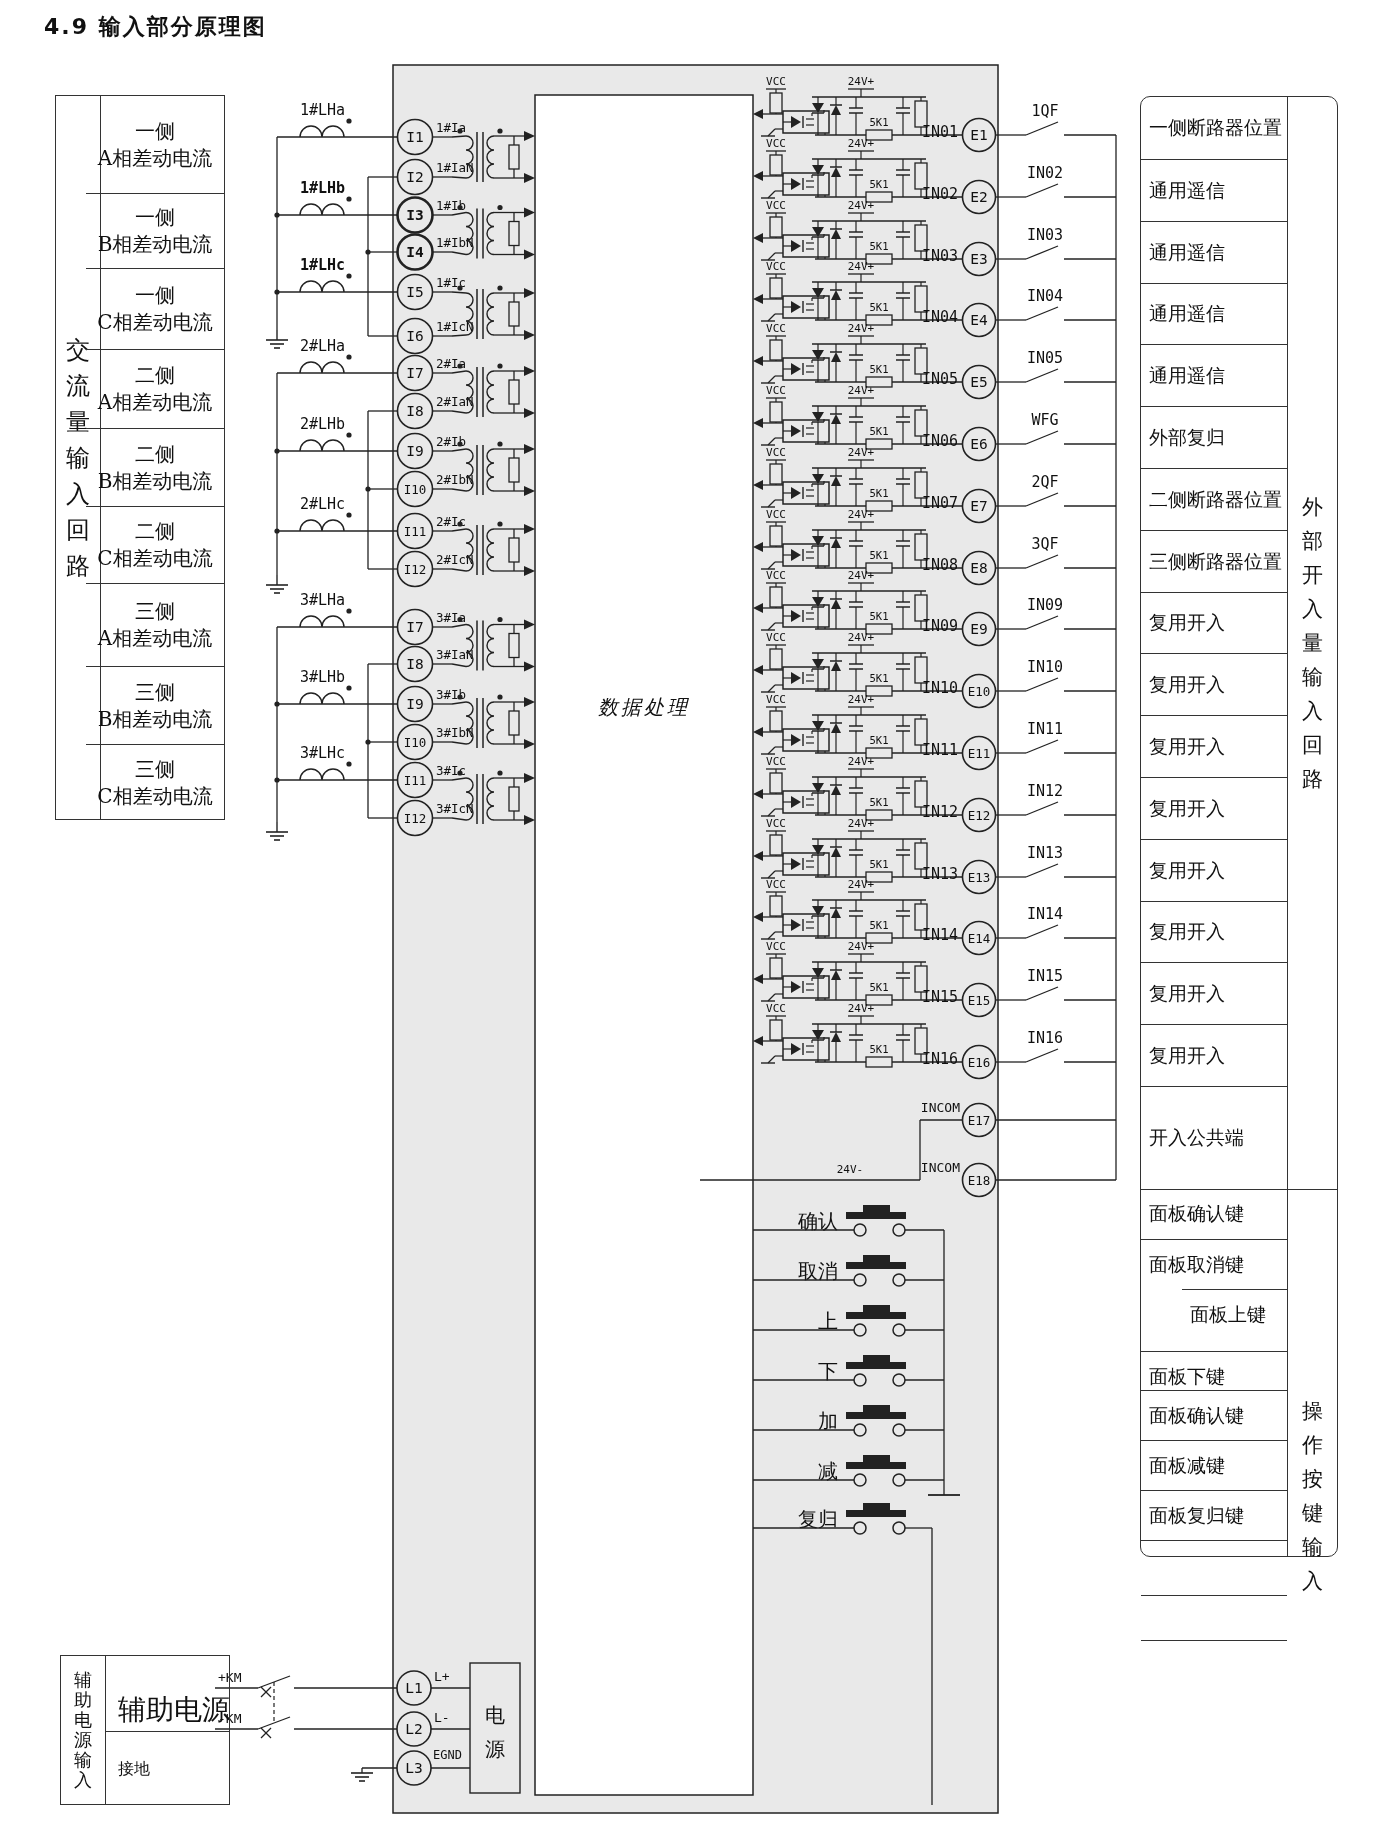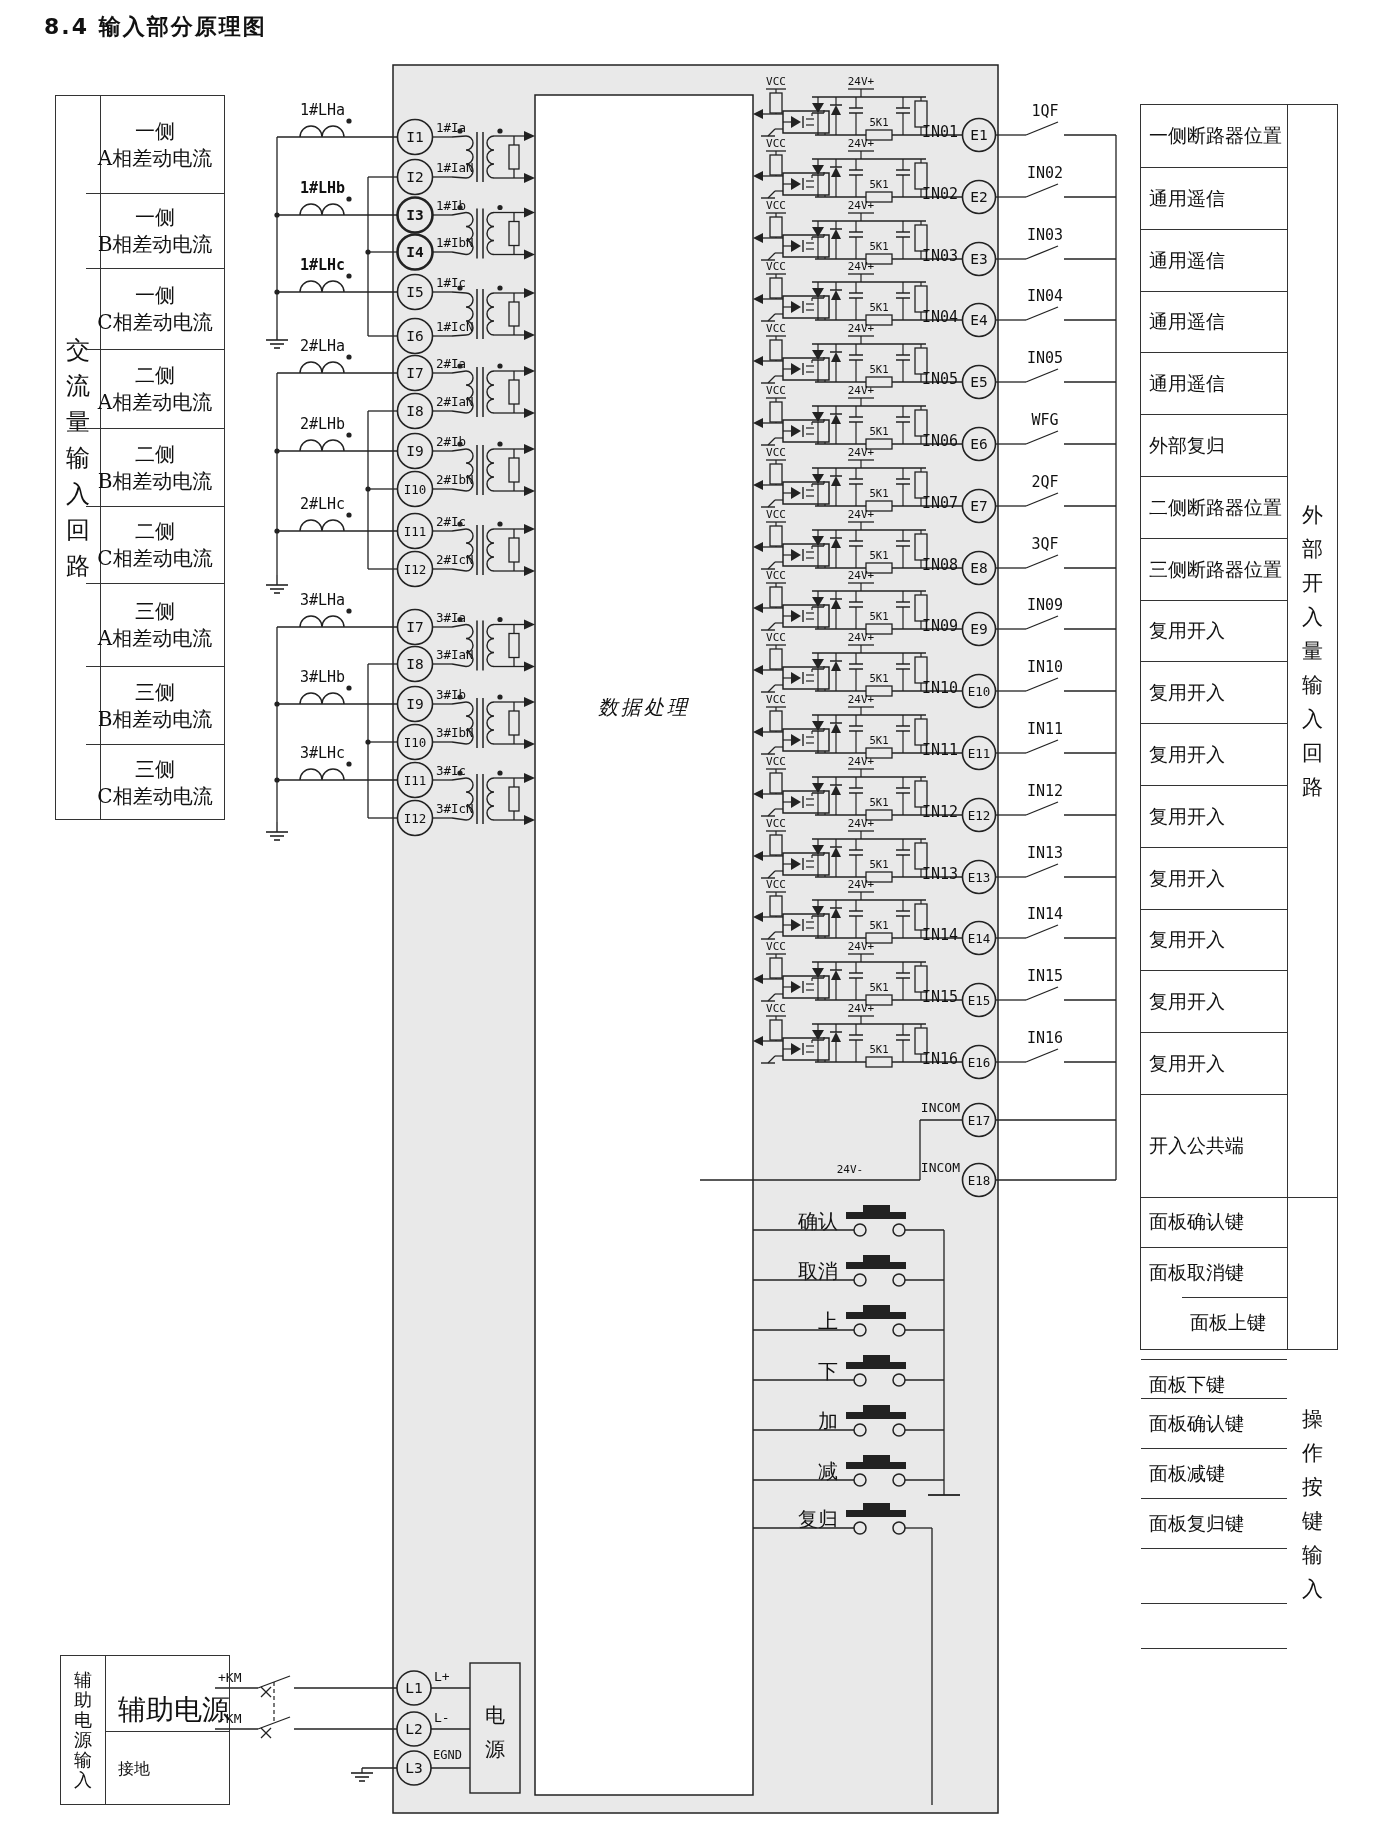--- a/index.html
+++ b/index.html
@@ -1246,21 +1246,21 @@
       <line x1="431" y1="1688" x2="470" y2="1688" stroke="#222222" stroke-width="1.3"></line>
       <line x1="431" y1="1729" x2="470" y2="1729" stroke="#222222" stroke-width="1.3"></line>
       <line x1="431" y1="1768" x2="470" y2="1768" stroke="#222222" stroke-width="1.3"></line>
       <line x1="397" y1="1768" x2="362" y2="1768" stroke="#222222" stroke-width="1.3"></line>
       <line x1="362" y1="1768" x2="362" y2="1773" stroke="#222222" stroke-width="1.3"></line>
       <line x1="351" y1="1773" x2="373" y2="1773" stroke="#222222" stroke-width="1.6"></line>
       <line x1="355" y1="1777" x2="369" y2="1777" stroke="#222222" stroke-width="1.6"></line>
       <line x1="359" y1="1781" x2="365" y2="1781" stroke="#222222" stroke-width="1.6"></line>
     </svg>
 
-  <div id="title" class="abs">8.4  输入部分原理图</div>
+  <div id="title" class="abs">4.9  输入部分原理图</div>
 
   <div id="ac-table" class="abs tframe" style="left:55px;top:95px;width:170px;height:725px;">
     <div class="abs vlabel" style="left:0;top:0;width:45px;height:100%;border-right:1.4px solid #333;gap:12px;font-size:24px;" id="ac-side">
         <span>交</span>
         <span>流</span>
         <span>量</span>
         <span>输</span>
         <span>入</span>
         <span>回</span>
         <span>路</span>
@@ -1298,21 +1298,21 @@
           <span>三侧</span>
           <span>B相差动电流</span>
         </div>
         <div class="trow center bt" style="top: 648px; height: 77px; left: 0px; right: 0px;">
           <span>三侧</span>
           <span>C相差动电流</span>
         </div>
       </div>
   </div>
 
-  <div id="right-table" class="abs tframe" style="left:1140px;top:104px;width:198px;height:1246px;">
+  <div id="right-table" class="abs tframe" style="left:1140px;top:96px;width:198px;height:1461px;border-radius:10px;">
     <div class="abs" style="left:0;top:0;width:146px;height:100%;" id="rt-rows">
         <div class="trow " style="top: 0px; height: 62px; left: 0px; right: 0px; padding-left: 8px;">一侧断路器位置</div>
         <div class="trow bt" style="top: 62px; height: 62px; left: 0px; right: 0px; padding-left: 8px;">通用遥信</div>
         <div class="trow bt" style="top: 124px; height: 62px; left: 0px; right: 0px; padding-left: 8px;">通用遥信</div>
         <div class="trow bt" style="top: 186px; height: 61px; left: 0px; right: 0px; padding-left: 8px;">通用遥信</div>
         <div class="trow bt" style="top: 247px; height: 62px; left: 0px; right: 0px; padding-left: 8px;">通用遥信</div>
         <div class="trow bt" style="top: 309px; height: 62px; left: 0px; right: 0px; padding-left: 8px;">外部复归</div>
         <div class="trow bt" style="top: 371px; height: 62px; left: 0px; right: 0px; padding-left: 8px;">二侧断路器位置</div>
         <div class="trow bt" style="top: 433px; height: 62px; left: 0px; right: 0px; padding-left: 8px;">三侧断路器位置</div>
         <div class="trow bt" style="top: 495px; height: 61px; left: 0px; right: 0px; padding-left: 8px;">复用开入</div>

